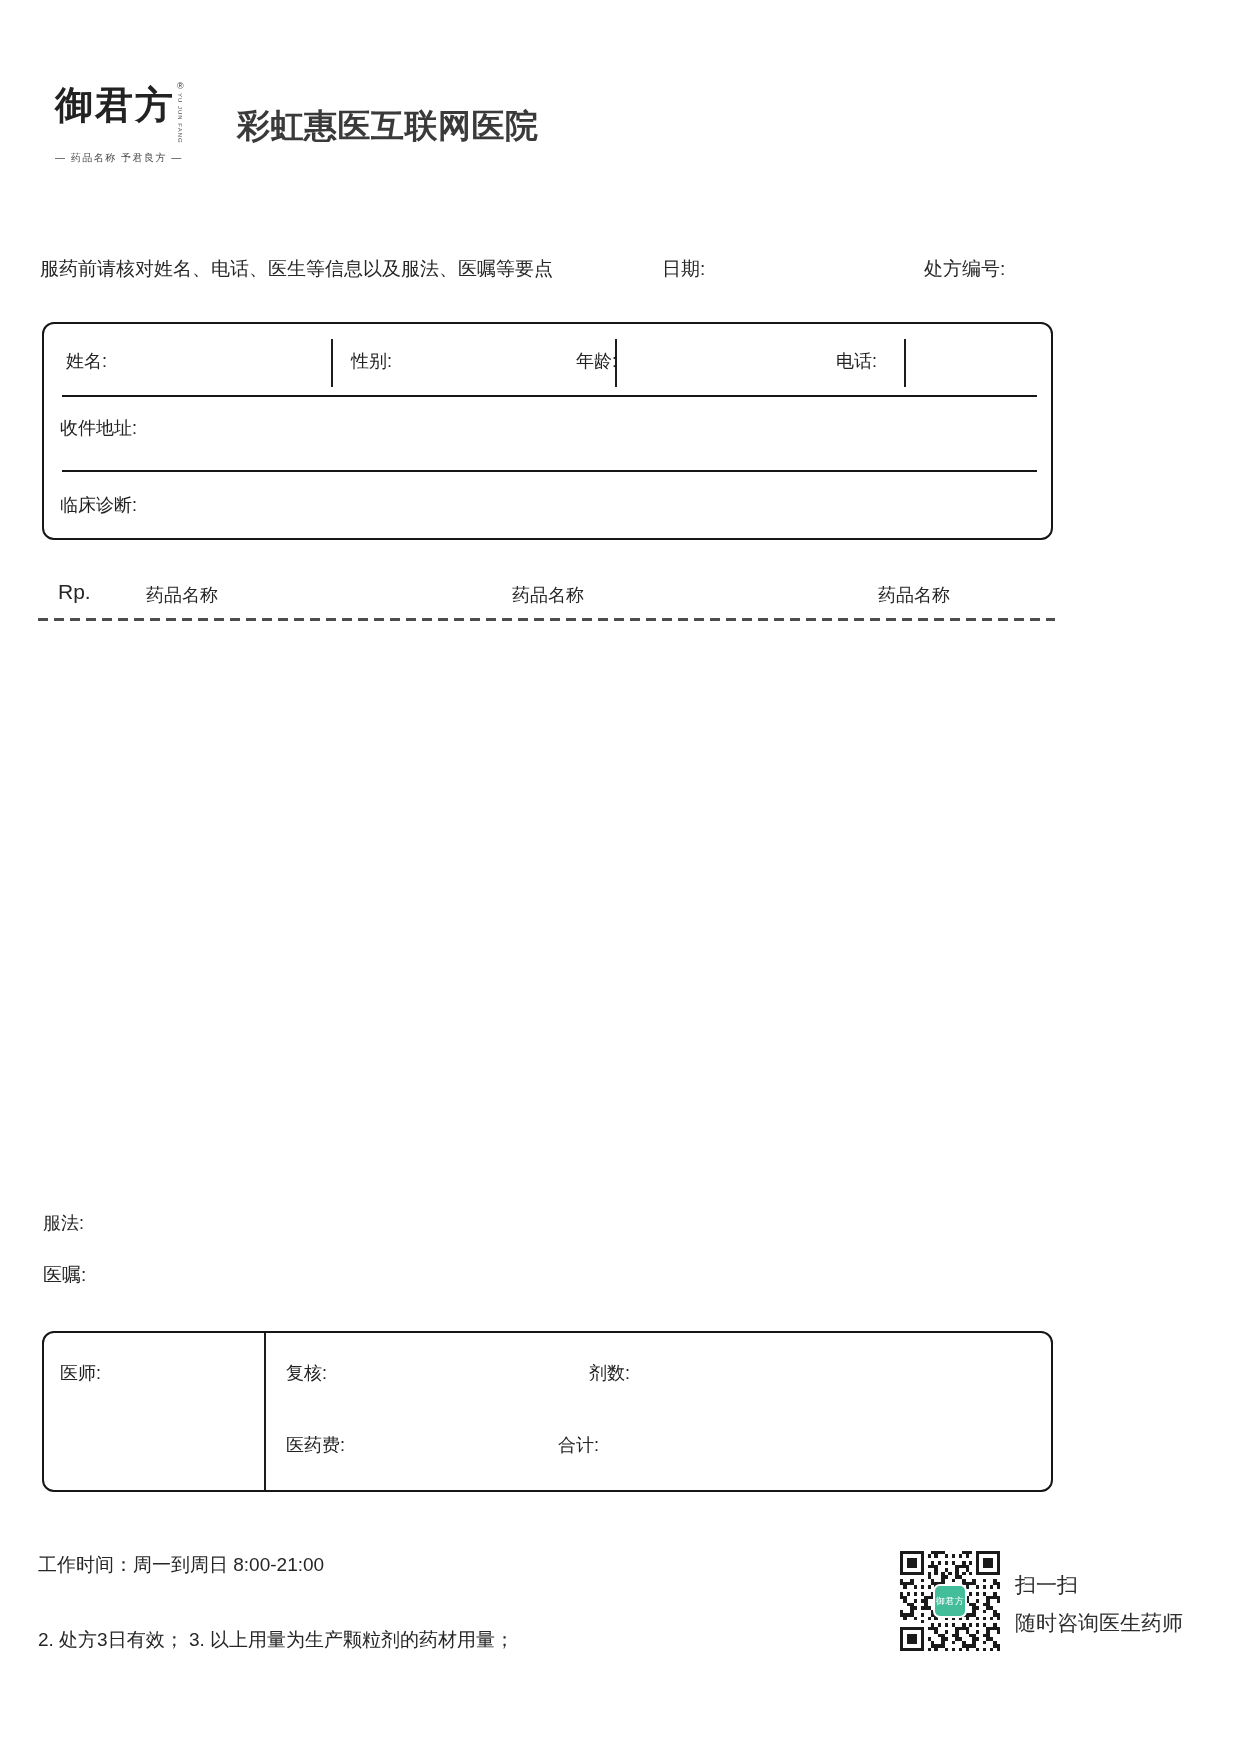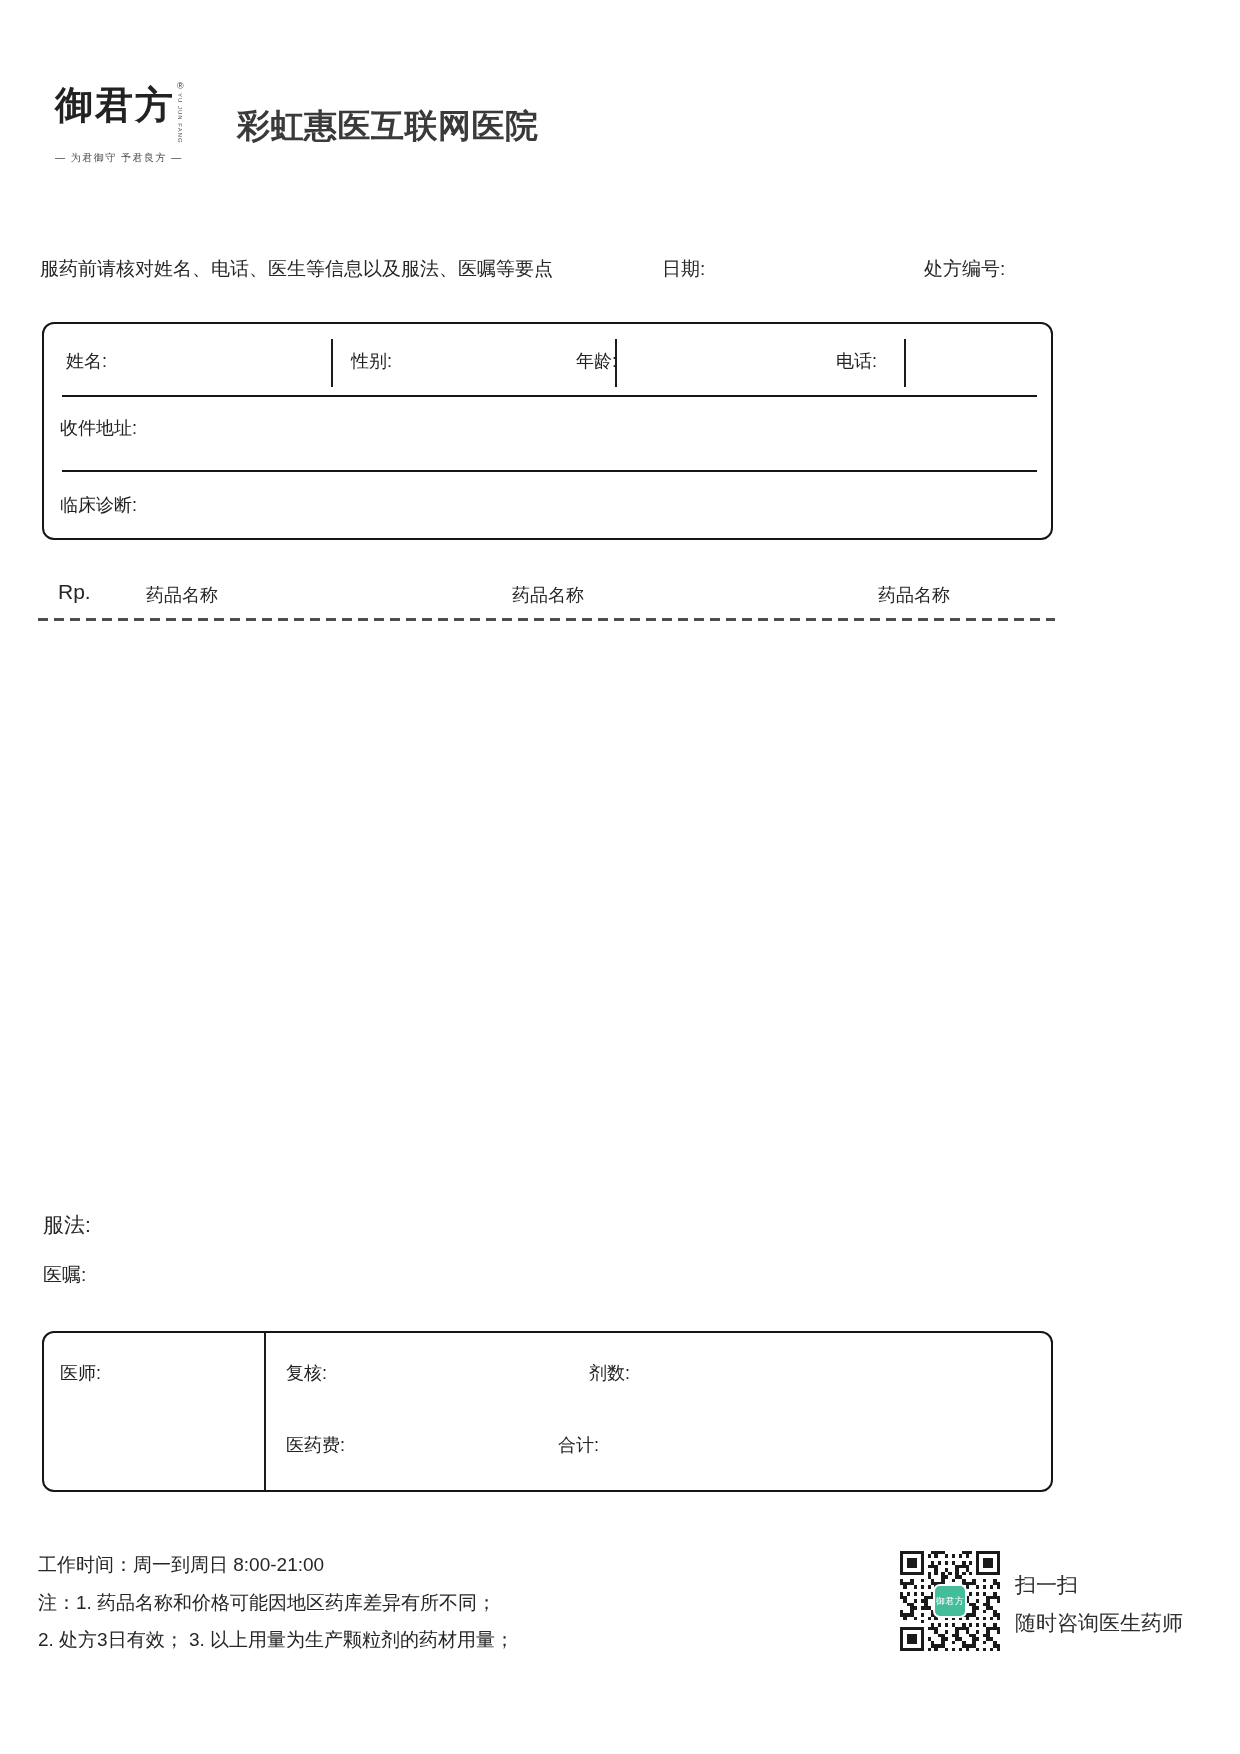--- a/index.html
+++ b/index.html
@@ -61,21 +61,21 @@
   
   .rp-label{left:58px;top:580px;font-size:21px;color:#262626;}
   .drug-col{top:583px;font-size:18px;color:#262626;}
   .dc1{left:146px;}.dc2{left:512px;}.dc3{left:878px;}
   .dashed-line{
     left:38px;top:618px;width:1017px;height:3px;
     background:repeating-linear-gradient(90deg,#4d4d4d 0 10px,transparent 10px 16px);
   }
 
   
-  .usage-label{left:43px;top:1211px;font-size:21px;color:#262626;}
+  .usage-label{left:43px;top:1211px;font-size:18px;color:#262626;}
   .advice-label{left:43px;top:1262px;font-size:19px;color:#262626;}
 
   
   .signoff-box{
     left:42px;top:1331px;width:1011px;height:161px;
     border:2.5px solid #161616;border-radius:12px;box-sizing:border-box;background:#fff;
   }
   .s-divider{position:absolute;left:220px;top:0;bottom:0;width:2px;background:#1c1c1c;}
   .doctor-label{position:absolute;left:16px;top:28px;font-size:18px;color:#222;}
   .s-label{position:absolute;font-size:18px;color:#222;}
@@ -106,21 +106,21 @@
 <div class="page">
 
   <div class="abs logo-block">
     <div class="logo-row">
       <div class="logo-main">御君方</div>
       <div class="logo-side">
         <div class="logo-reg">®</div>
         <div class="logo-pinyin">YU JUN FANG</div>
       </div>
     </div>
-    <div class="logo-tagline">— 为君御守 予君良方 —</div>
+    <div class="logo-tagline">— 药品名称 予君良方 —</div>
   </div>
   <div class="abs hospital-title">彩虹惠医互联网医院</div>
 
   <div class="abs notice">服药前请核对姓名、电话、医生等信息以及服法、医嘱等要点</div>
   <div class="abs date-label">日期:</div>
   <div class="abs rxno-label">处方编号:</div>
 
   <div class="abs patient-box">
     <div class="p-row1">
       <div class="p-cell c1">姓名:</div>
@@ -153,21 +153,20 @@
   <div class="abs signoff-box">
     <div class="s-divider"></div>
     <div class="doctor-label">医师:</div>
     <div class="s-label review-label">复核:</div>
     <div class="s-label doses-label">剂数:</div>
     <div class="s-label fee-label">医药费:</div>
     <div class="s-label total-label">合计:</div>
   </div>
 
   <div class="abs hours-line">工作时间：周一到周日 8:00-21:00</div>
-  <div class="abs note-line1">注：1. 药品名称和价格可能因地区药库差异有所不同；</div>
   <div class="abs note-line2">2. 处方3日有效； 3. 以上用量为生产颗粒剂的药材用量；</div>
 
   <div class="abs qr-wrap">
     <svg id="qr-svg" viewBox="0 0 29 30" shape-rendering="crispEdges">
         <rect x="0" y="0.5" width="1" height="1" fill="#1a1a1a"></rect>
         <rect x="1" y="0.5" width="1" height="1" fill="#1a1a1a"></rect>
         <rect x="2" y="0.5" width="1" height="1" fill="#1a1a1a"></rect>
         <rect x="3" y="0.5" width="1" height="1" fill="#1a1a1a"></rect>
         <rect x="4" y="0.5" width="1" height="1" fill="#1a1a1a"></rect>
         <rect x="5" y="0.5" width="1" height="1" fill="#1a1a1a"></rect>

